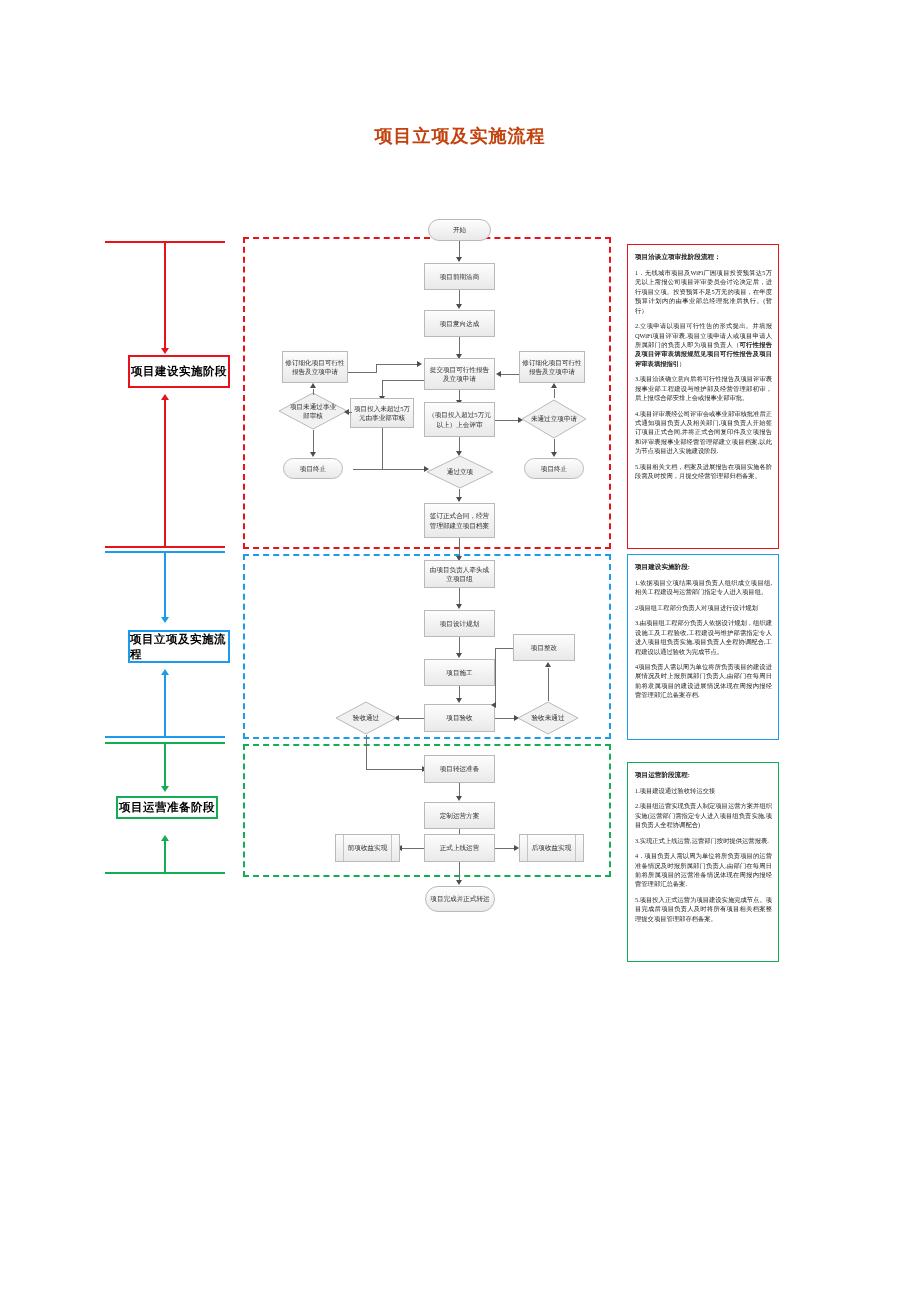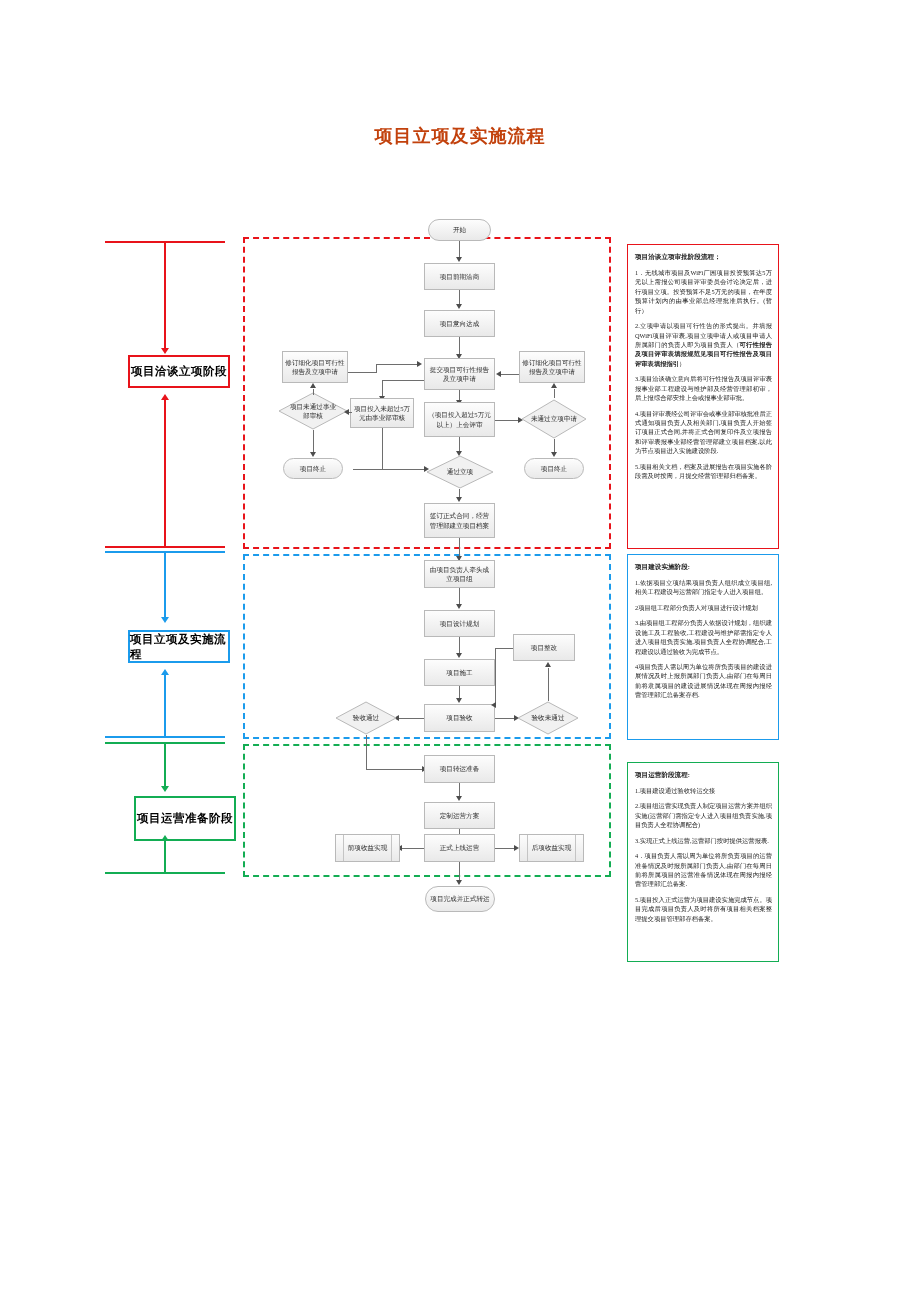--- a/index.html
+++ b/index.html
@@ -112,40 +112,40 @@
 <div id="page-title">项目立项及实施流程</div>
 
 <div class="lane red" style="left:243px;top:237px;width:368px;height:312px;"></div>
 <div class="lane blue" style="left:243px;top:554px;width:368px;height:185px;"></div>
 <div class="lane green" style="left:243px;top:744px;width:368px;height:133px;"></div>
 
 <div class="bar red" style="left:105px;top:241px;width:120px;"></div>
 <div class="stem red" style="left:164px;top:241px;height:110px;"></div>
 <div class="arrowhead down red" style="left:161px;top:348px;"></div>
 <div class="phase-label red" style="left:128px;top:355px;width:102px;height:33px;">
-  <span>项目洽谈立项阶段</span>
+  <span>项目建设实施阶段</span>
 </div>
 <div class="arrowhead up red" style="left:161px;top:394px;"></div>
 <div class="stem red" style="left:164px;top:399px;height:148px;"></div>
 <div class="bar red" style="left:105px;top:546px;width:120px;"></div>
 
 <div class="bar blue" style="left:105px;top:551px;width:120px;"></div>
 <div class="stem blue" style="left:164px;top:551px;height:69px;"></div>
 <div class="arrowhead down blue" style="left:161px;top:617px;"></div>
 <div class="phase-label blue" style="left:128px;top:630px;width:102px;height:33px;">
   <span>项目立项及实施流程</span>
 </div>
 <div class="arrowhead up blue" style="left:161px;top:669px;"></div>
 <div class="stem blue" style="left:164px;top:674px;height:63px;"></div>
 <div class="bar blue" style="left:105px;top:736px;width:120px;"></div>
 
 <div class="bar green" style="left:105px;top:742px;width:120px;"></div>
 <div class="stem green" style="left:164px;top:742px;height:47px;"></div>
 <div class="arrowhead down green" style="left:161px;top:786px;"></div>
-<div class="phase-label green" style="left:134px;top:796px;width:102px;height:45px;text-align:center;">
+<div class="phase-label green" style="left:116px;top:796px;width:102px;height:23px;text-align:center;">
   <span>项目运营准备阶段</span>
 </div>
 <div class="arrowhead up green" style="left:161px;top:835px;"></div>
 <div class="stem green" style="left:164px;top:840px;height:33px;"></div>
 <div class="bar green" style="left:105px;top:872px;width:120px;"></div>
 
 <div class="node terminator" style="left:428px;top:219px;width:63px;height:22px;">
   <span>开始</span>
 </div>
 <div class="conn v" style="left:459px;top:241px;height:18px;"></div>

